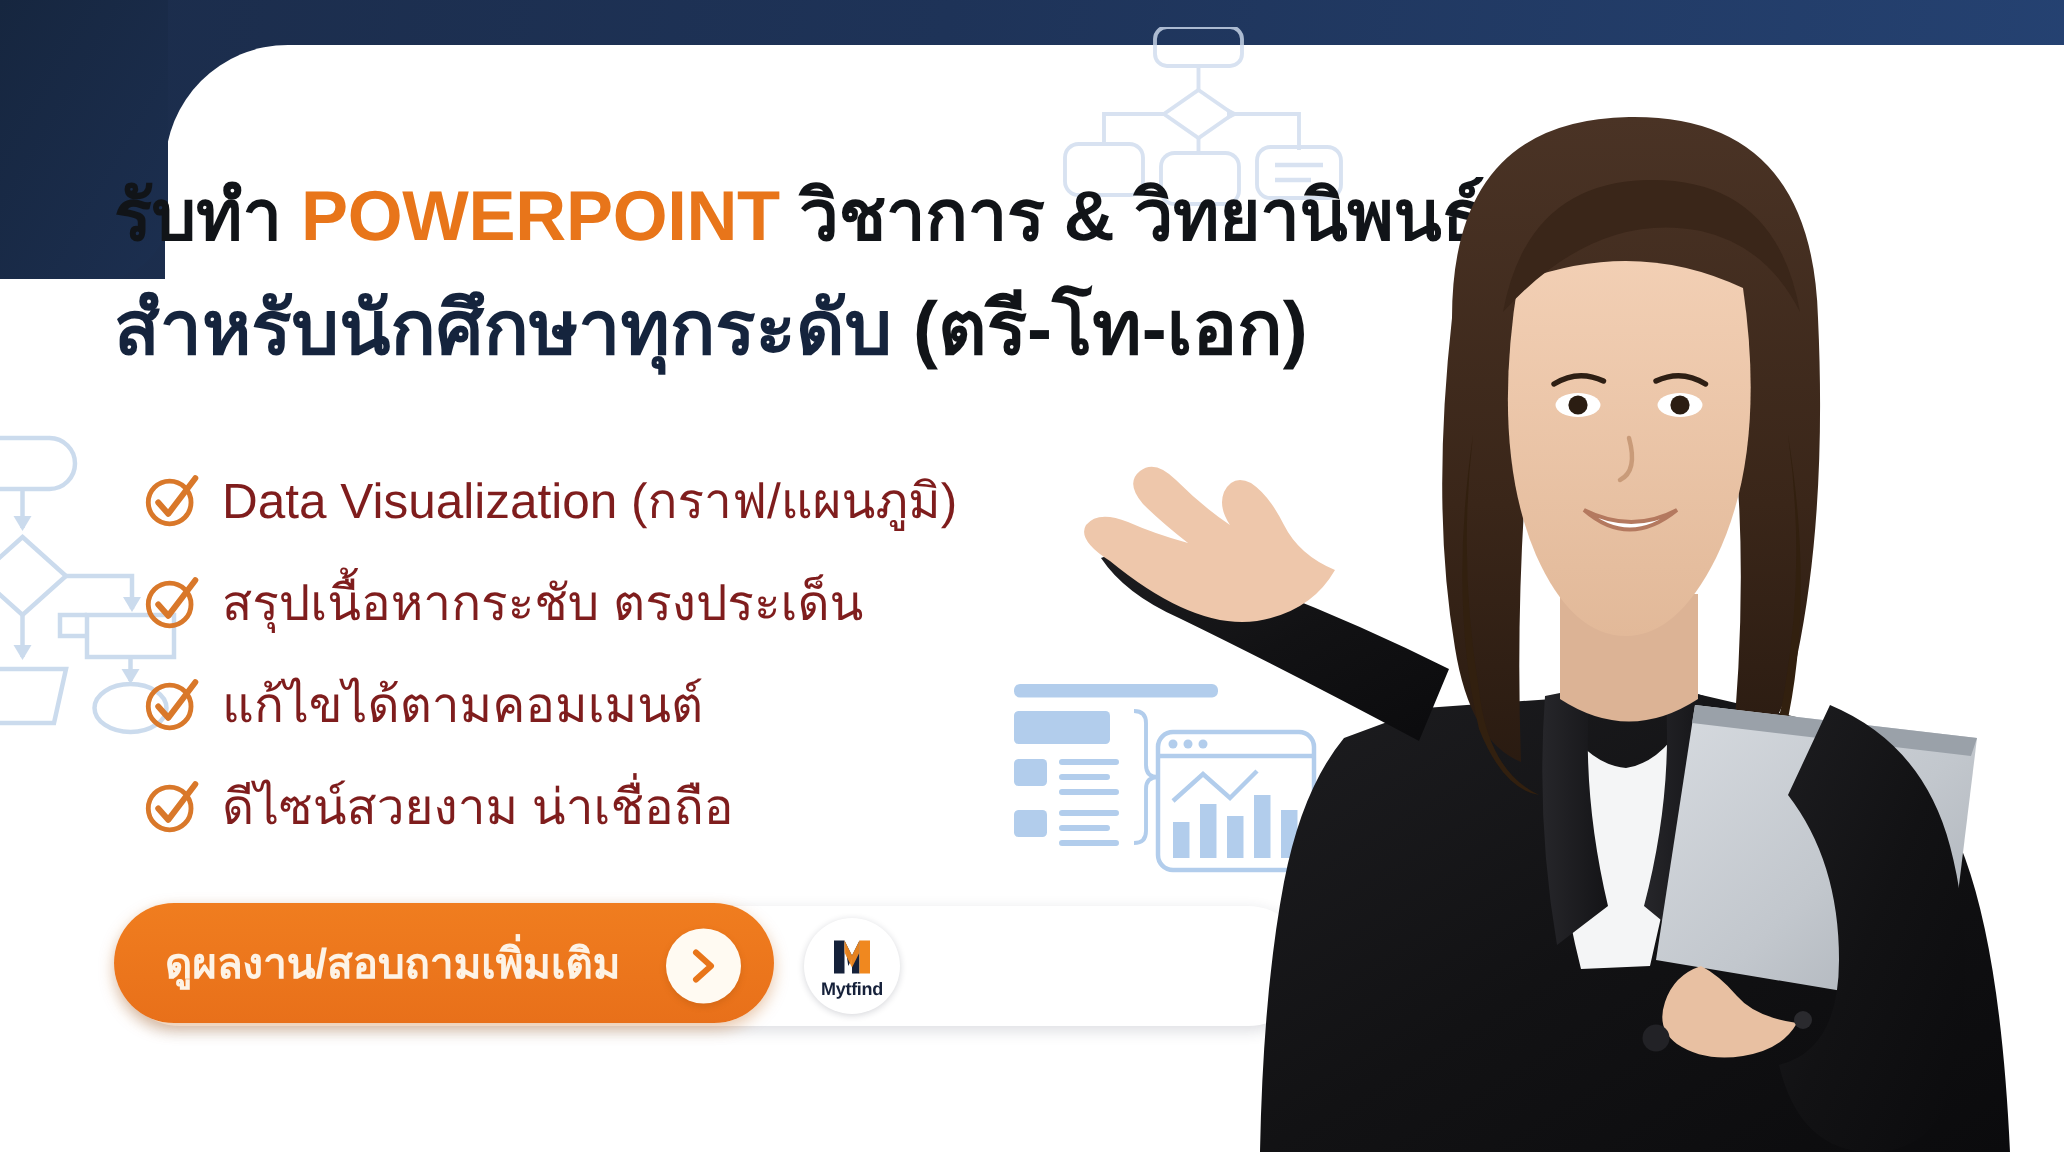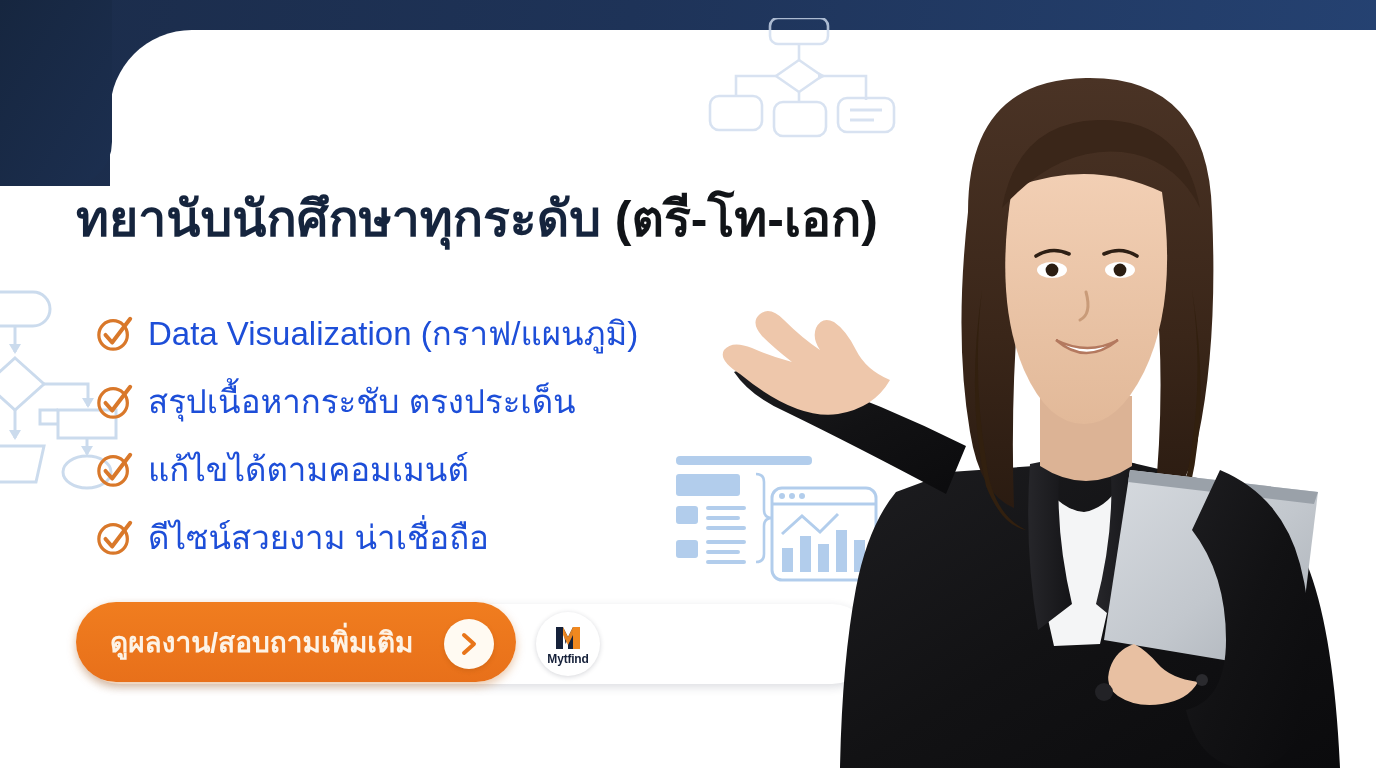--- a/index.html
+++ b/index.html
@@ -157,21 +157,21 @@
     line-height:1.0;white-space:nowrap;
   }
   .headline2 .hl-dark{color:#111418;}
 
   .bullets{position:absolute;left:96px;top:300px;width:720px;}
   .bullet{
     display:flex;align-items:center;height:68px;gap:14px;
   }
   .bullet .check{flex:0 0 auto;width:38px;height:38px;}
   .bullet .btext{
-    font-size:33px;color:#1d4ed8;font-weight:normal;
+    font-size:33px;color:#7f1d1d;font-weight:normal;
     line-height:1.1;white-space:nowrap;
   }
 
   
   .cta-bar{
     position:absolute;left:80px;top:604px;width:792px;height:80px;
     background:#ffffff;border-radius:40px;
     box-shadow:0 3px 10px rgba(30,40,60,.16);
     display:flex;align-items:center;
   }
@@ -361,23 +361,26 @@
         <rect x="128" y="84" width="11" height="36"></rect>
         <rect x="146" y="92" width="11" height="28"></rect>
         <rect x="164" y="78" width="11" height="42"></rect>
         <rect x="182" y="88" width="11" height="32"></rect>
       </g>
     </g>
   </svg>
 
   <div class="content">
 
+    <div class="headline">
+      <span>รับทำ </span><span class="hl-orange">POWERPOINT</span><span> วิชาการ &amp; วิทยานิพนธ์</span>
+    </div>
 
     <div class="headline2">
-      <span>ทยานับนักศึกษาทุกระดับ</span><span class="hl-dark"> (ตรี-โท-เอก)</span>
+      <span>สำหรับนักศึกษาทุกระดับ</span><span class="hl-dark"> (ตรี-โท-เอก)</span>
     </div>
 
     <div class="bullets">
 
       <div class="bullet">
         <svg class="check" viewBox="0 0 40 40">
           <circle cx="18" cy="21" r="15" fill="none" stroke="#d9782a" stroke-width="3.4"></circle>
           <path d="M10 21 L17 29 L36 4" fill="none" stroke="#d9782a" stroke-width="4.2" stroke-linecap="round" stroke-linejoin="round"></path>
         </svg>
         <div class="btext">Data Visualization (กราฟ/แผนภูมิ)</div>

